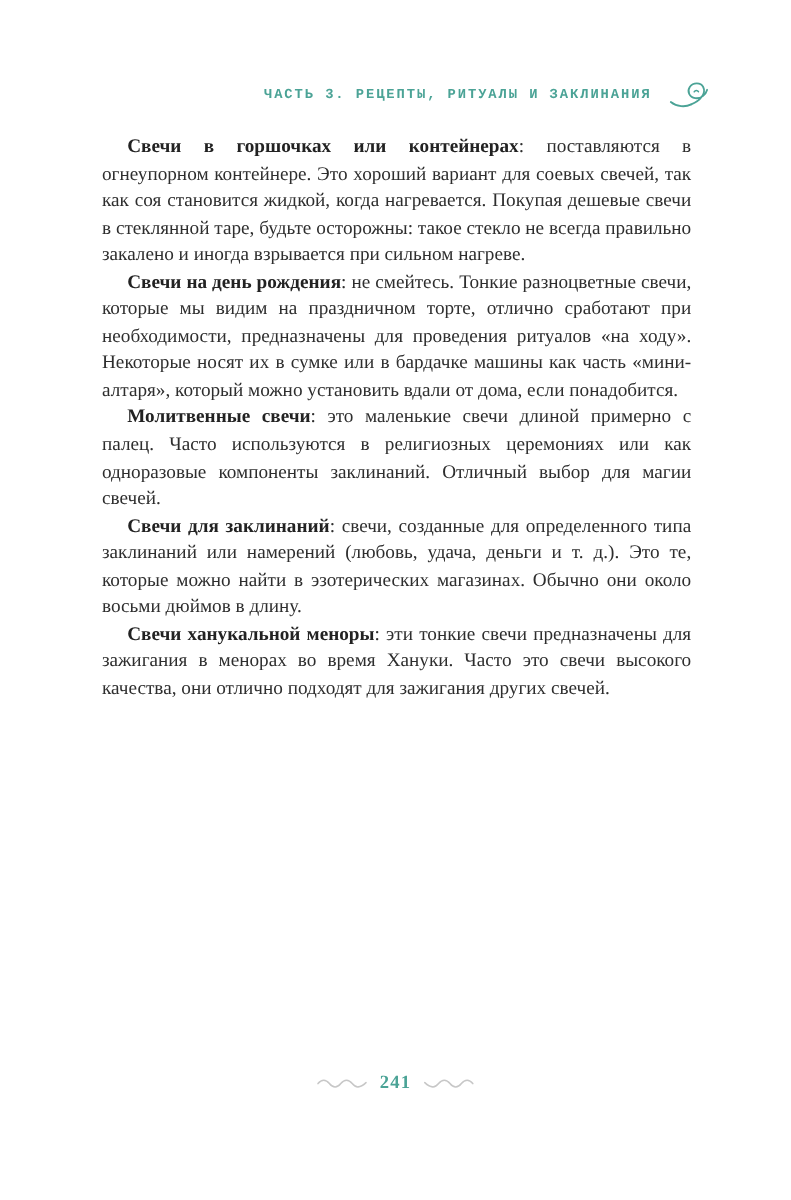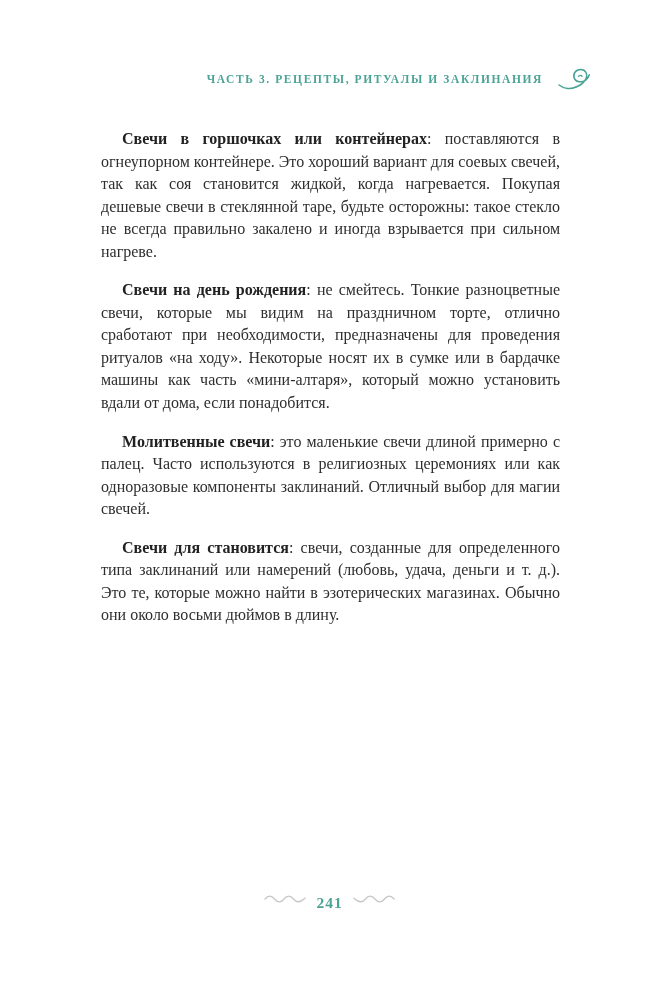--- a/index.html
+++ b/index.html
@@ -21,58 +21,58 @@
     top: 66px;
     left: 85px;
     right: 66px;
     display: flex;
     justify-content: flex-end;
     align-items: center;
     gap: 14px;
   }
   .running-head-title {
     color: #4ba396;
-    font-family: Liberation Serif, serif;
+    font-family: Liberation Mono, monospace;
     font-size: 11.5px;
     font-weight: 600;
     letter-spacing: 1.6px;
     white-space: nowrap;
   }
   .running-head-icon {
     flex: 0 0 auto;
     line-height: 0;
   }
   .body-text {
     position: absolute;
     top: 112px;
     left: 85px;
     width: 491px;
     color: #2e2e2e;
     font-size: 16px;
     line-height: 22.55px;
     text-align: justify;
   }
   .body-text p {
-    margin: 16px;
+    margin: 0;
     text-indent: 21px;
     hyphens: auto;
     -webkit-hyphens: auto;
   }
   .body-text p b {
     font-weight: bold;
     color: #222222;
   }
   .folio {
     position: absolute;
     top: 894px;
     left: 0;
     width: 659px;
     display: flex;
     justify-content: center;
-    align-items: flex-start;
+    align-items: center;
     gap: 10px;
   }
   .folio-number {
     color: #4ba396;
     font-family: "Liberation Serif", "DejaVu Serif", serif;
     font-size: 15.5px;
     letter-spacing: 1px;
     font-weight: 600;
   }
   .folio-ornament {
@@ -92,21 +92,22 @@
         <path d="M19 21 C27 18 31.5 11.5 29 6.5 C27 2.5 20.5 2.5 17.8 6.5 C15.3 10.2 17.5 15.2 22.3 15.8 C27.2 16.4 31.2 13 32.3 8.8" stroke="#4ba396" stroke-width="1.5" stroke-linecap="round"></path>
         <path d="M21.5 10.5 C22.3 9 24.3 9 25 10.4" stroke="#4ba396" stroke-width="1.3" stroke-linecap="round"></path>
       </svg>
     </span>
   </div>
 
   <div class="body-text">
     <p><b>Свечи в горшочках или контейнерах</b><span>: поставляются в огнеупорном контейнере. Это хороший вариант для соевых свечей, так как соя становится жидкой, когда нагревается. Покупая дешевые свечи в стеклянной таре, будьте осторожны: такое стекло не всегда правильно закалено и иногда взрывается при сильном нагреве.</span></p>
     <p><b>Свечи на день рождения</b><span>: не смейтесь. Тонкие разноцветные свечи, которые мы видим на праздничном торте, отлично сработают при необходимости, предназначены для проведения ритуалов «на ходу». Некоторые носят их в сумке или в бардачке машины как часть «мини-алтаря», который можно установить вдали от дома, если понадобится.</span></p>
     <p><b>Молитвенные свечи</b><span>: это маленькие свечи длиной примерно с палец. Часто используются в религиозных церемониях или как одноразовые компоненты заклинаний. Отличный выбор для магии свечей.</span></p>
-    <p><b>Свечи для становится</b><span>: свечи, созданные для определенного типа заклинаний или намерений (любовь, удача, деньги и т. д.). Это те, которые можно найти в эзотерических магазинах. Обычно они около восьми дюймов в длину.</span></p>
+    <p><b>Свечи для заклинаний</b><span>: свечи, созданные для определенного типа заклинаний или намерений (любовь, удача, деньги и т. д.). Это те, которые можно найти в эзотерических магазинах. Обычно они около восьми дюймов в длину.</span></p>
+    <p><b>Свечи ханукальной меноры</b><span>: эти тонкие свечи предназначены для зажигания в менорах во время Хануки. Часто это свечи высокого качества, они отлично подходят для зажигания других свечей.</span></p>
   </div>
 
   <div class="folio">
     <span class="folio-ornament">
       <svg width="42" height="10" viewBox="0 0 42 10" fill="none" xmlns="http://www.w3.org/2000/svg">
         <path d="M1 5 C4 1.2 7.5 1.2 10.5 5 C13.5 8.8 17 8.8 20 5 C23 1.2 26.5 1.2 29.5 5 C32.5 8.8 36 8.8 41 4.2" stroke="#c7c7c7" stroke-width="1.3" stroke-linecap="round"></path>
       </svg>
     </span>
     <span class="folio-number">241</span>
     <span class="folio-ornament">

